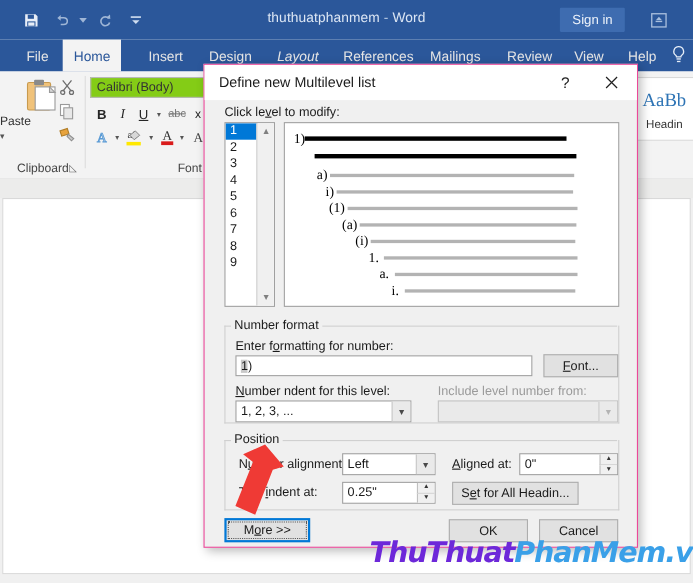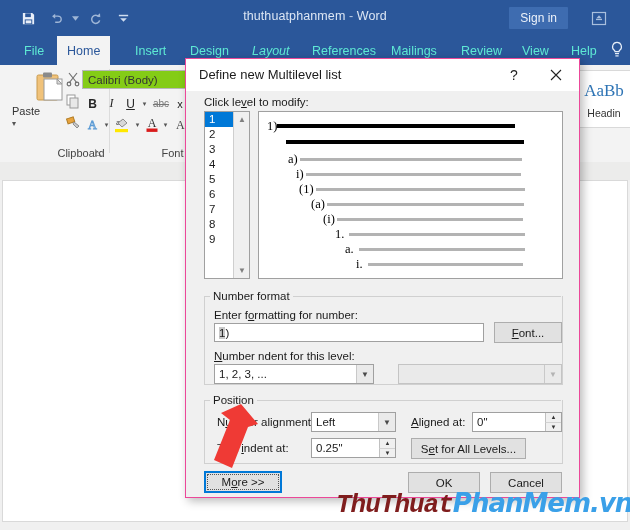--- a/index.html
+++ b/index.html
@@ -41,42 +41,42 @@
     display:flex;align-items:center;justify-content:center;color:#b8cae3;
   }
 
   
   .tabstrip{
     position:absolute;left:0;top:36px;width:630px;height:29px;
     background:#2b579a;
   }
   .tab{
     position:absolute;top:0;height:29px;
-    color:#5eead4;font-size:12.5px;
+    color:#e5e5e5;font-size:12.5px;
     display:flex;align-items:center;justify-content:center;
     padding:0 10px;
   }
   .tab.active{background:#f3f3f3;color:#2b579a;}
   .tell-me{position:absolute;top:5px;color:#e6eef8;}
 
   
   .ribbon{
     position:absolute;left:0;top:65px;width:630px;height:97px;
     background:#f3f3f3;border-bottom:1px solid #d4d4d4;
     overflow:hidden;
   }
   .grp{position:absolute;top:0;height:96px;}
   .grp-label{
     position:absolute;bottom:2px;width:100%;text-align:center;
     font-size:11px;color:#444;
   }
   .grp-sep{position:absolute;top:4px;width:1px;height:84px;background:#dcdcdc;}
 
   
-  #grp-clipboard{left:12px;width:78px;padding-left:20px;}
+  #grp-clipboard{left:0;width:78px;}
   .paste-btn{position:absolute;left:12px;top:4px;width:52px;height:66px;text-align:center;}
   .paste-label{position:absolute;left:0;top:40px;width:52px;font-size:11px;color:#333;}
   .paste-caret{position:absolute;left:0;top:54px;width:52px;font-size:8px;color:#555;}
   .clip-small{position:absolute;width:22px;height:20px;display:flex;align-items:center;justify-content:center;}
   .dlg-launcher{position:absolute;right:3px;bottom:2px;width:12px;height:12px;color:#666;font-size:9px;}
 
   
   #grp-font{left:79px;width:187px;}
   .fontname{
     position:absolute;left:3px;top:5px;width:120px;height:19px;
@@ -191,21 +191,21 @@
   
   #red-arrow{position:absolute;left:196px;top:402px;width:66px;height:72px;pointer-events:none;}
 
   
   #watermark{
     position:absolute;left:336px;top:488px;
     font-family:"DejaVu Sans",sans-serif;
     font-weight:bold;font-size:26px;font-style:italic;
     letter-spacing:-1px;white-space:nowrap;
   }
-  .wm-red{color:#7f1d1d;font-family:Liberation Mono, monospace;}
+  .wm-red{color:#6d28d9;}
   .wm-blue{color:#3aa0e8;}
 </style>
 </head>
 <body>
 
 <div id="word-window">
 
   <div class="titlebar">
     <div class="qat">
       <div class="qat-btn">
@@ -467,20 +467,21 @@
     <span class="shaded">1</span>
       <span>)</span>
   </div>
 
   <div class="btn" style="left:308px;top:263px;width:68px;height:21px;">
     <u>F</u>
       <span>ont...</span>
   </div>
 
   <div class="lbl" style="left:28px;top:291px;"><u>N</u><span>umber ndent for this level:</span></div>
+  <div class="lbl dim" style="left:212px;top:291px;">Include level number from:</div>
 
   <div class="combo" style="left:28px;top:305px;width:160px;height:20px;">
     <span>1, 2, 3, ...</span>
     <span class="combo-arrow">▼</span>
   </div>
   <div class="combo disabled" style="left:212px;top:305px;width:164px;height:20px;">
     <span></span>
     <span class="combo-arrow">▼</span>
   </div>
 
@@ -509,21 +510,21 @@
     <span>0.25"</span>
     <span class="spin">
         <div>▲</div>
         <div>▼</div>
       </span>
   </div>
 
   <div class="btn" style="left:225px;top:379px;width:115px;height:21px;">
     <span>S</span>
       <u>e</u>
-      <span>t for All Levels...</span>
+      <span>t for All Headin...</span>
   </div>
 
   <div class="btn focused" style="left:18px;top:412px;width:78px;height:22px;">
     <span class="inner"></span>
     <span style="position:relative;"><span>M</span><u>o</u><span>re &gt;&gt;</span></span>
   </div>
   <div class="btn" style="left:222px;top:413px;width:72px;height:21px;">OK</div>
   <div class="btn" style="left:304px;top:413px;width:72px;height:21px;">Cancel</div>
 </div>
 

